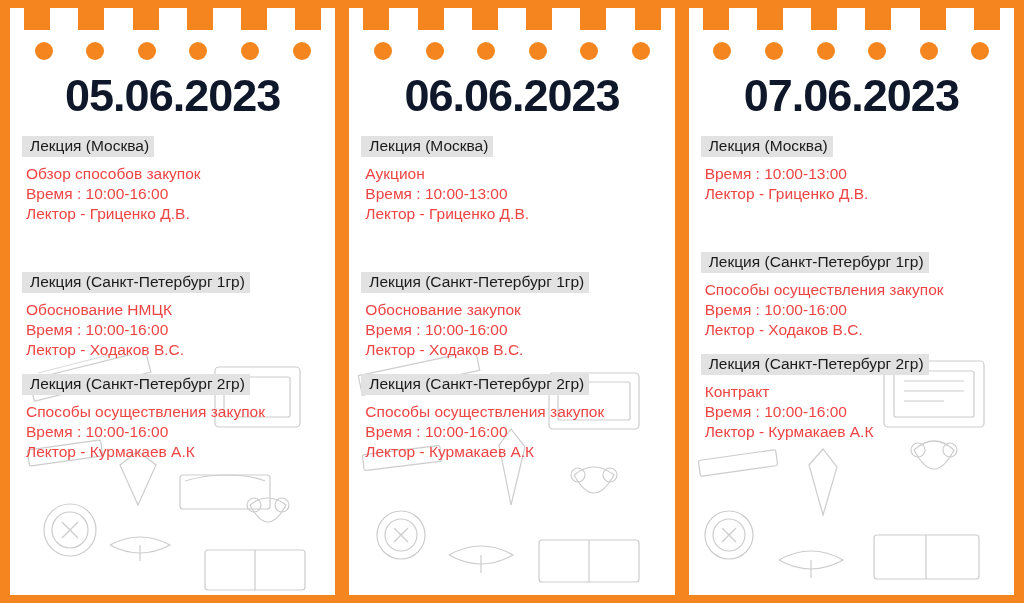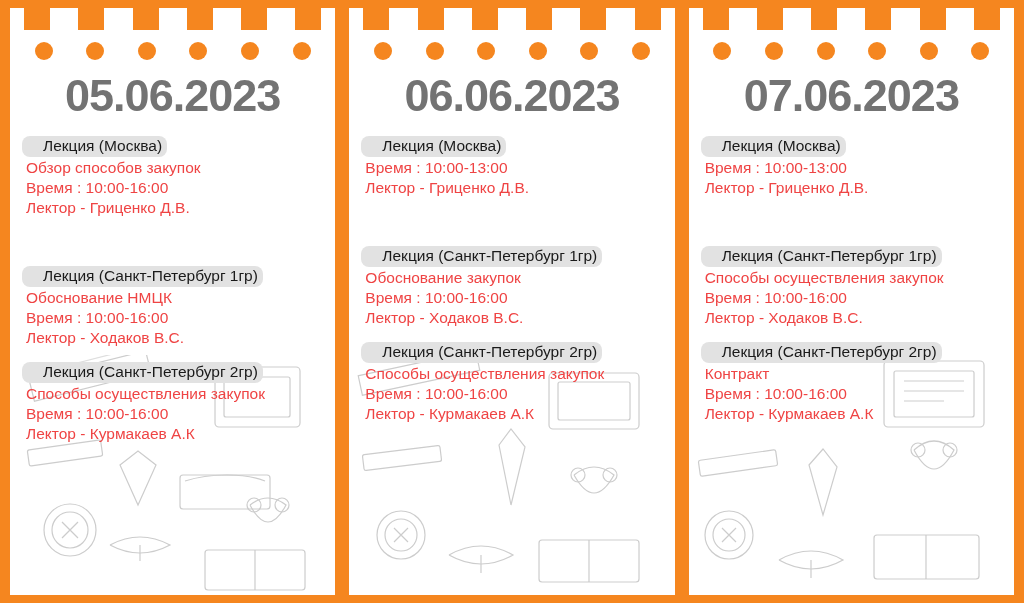--- a/index.html
+++ b/index.html
@@ -62,21 +62,21 @@
   }
   .ring {
     width: 18px;
     height: 18px;
     border-radius: 50%;
     background: #F5861F;
   }
   .date {
     font-size: 45px;
     font-weight: bold;
-    color: #737373;
+    color: #0f172a;
     text-align: center;
     letter-spacing: -1px;
     margin: 2px 0 14px 0;
     flex: 0 0 auto;
   }
   .content {
     position: relative;
     flex: 1 1 auto;
     padding: 0 10px 6px 12px;
     box-sizing: border-box;
@@ -93,23 +93,22 @@
   }
   .entry {
     position: relative;
     margin-bottom: 4px;
   }
   .entry-title {
     display: inline-block;
     background: #e2e2e2;
     color: #1a1a1a;
     font-size: 15.5px;
-    padding: 1px 5px 2px 21px;
-    margin-bottom: 1px;
-    border-radius: 8px;
+    padding: 1px 5px 2px 8px;
+    margin-bottom: 7px;
   }
   .entry-line {
     font-size: 15.5px;
     color: #ef4444;
     line-height: 20px;
     padding-left: 4px;
     position: relative;
   }
   .spacer-lg { height: 44px; }
   .spacer-md { height: 10px; }
@@ -226,20 +225,21 @@
         <circle cx="261" cy="120" r="7"></circle>
         <path d="M100 200 q32 -18 64 0 q-32 18 -64 0"></path>
         <path d="M132 200 v18"></path>
         <rect x="190" y="185" width="100" height="42" rx="3"></rect>
         <path d="M240 185 v42"></path>
         <rect x="14" y="95" width="78" height="16" rx="2" transform="rotate(-7 53 103)"></rect>
       </svg>
 
       <div class="entry">
         <div class="entry-title">Лекция (Москва)</div>
+        <div class="entry-line">Аукцион</div>
         <div class="entry-line">Время : 10:00-13:00</div>
         <div class="entry-line">Лектор - Гриценко Д.В.</div>
       </div>
 
       <div class="spacer-lg"></div>
 
       <div class="entry">
         <div class="entry-title">Лекция (Санкт-Петербург 1гр)</div>
         <div class="entry-line">Обоснование закупок</div>
         <div class="entry-line">Время : 10:00-16:00</div>

